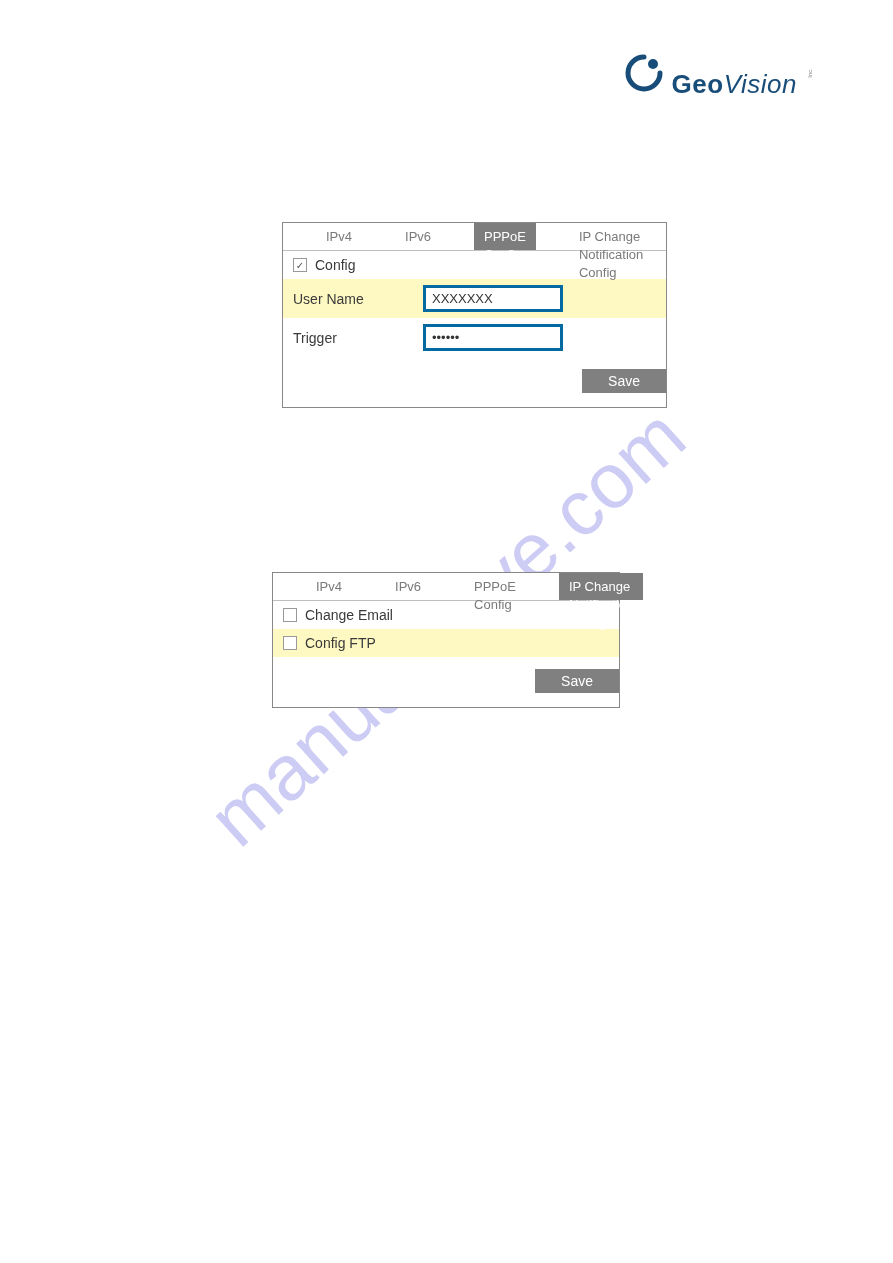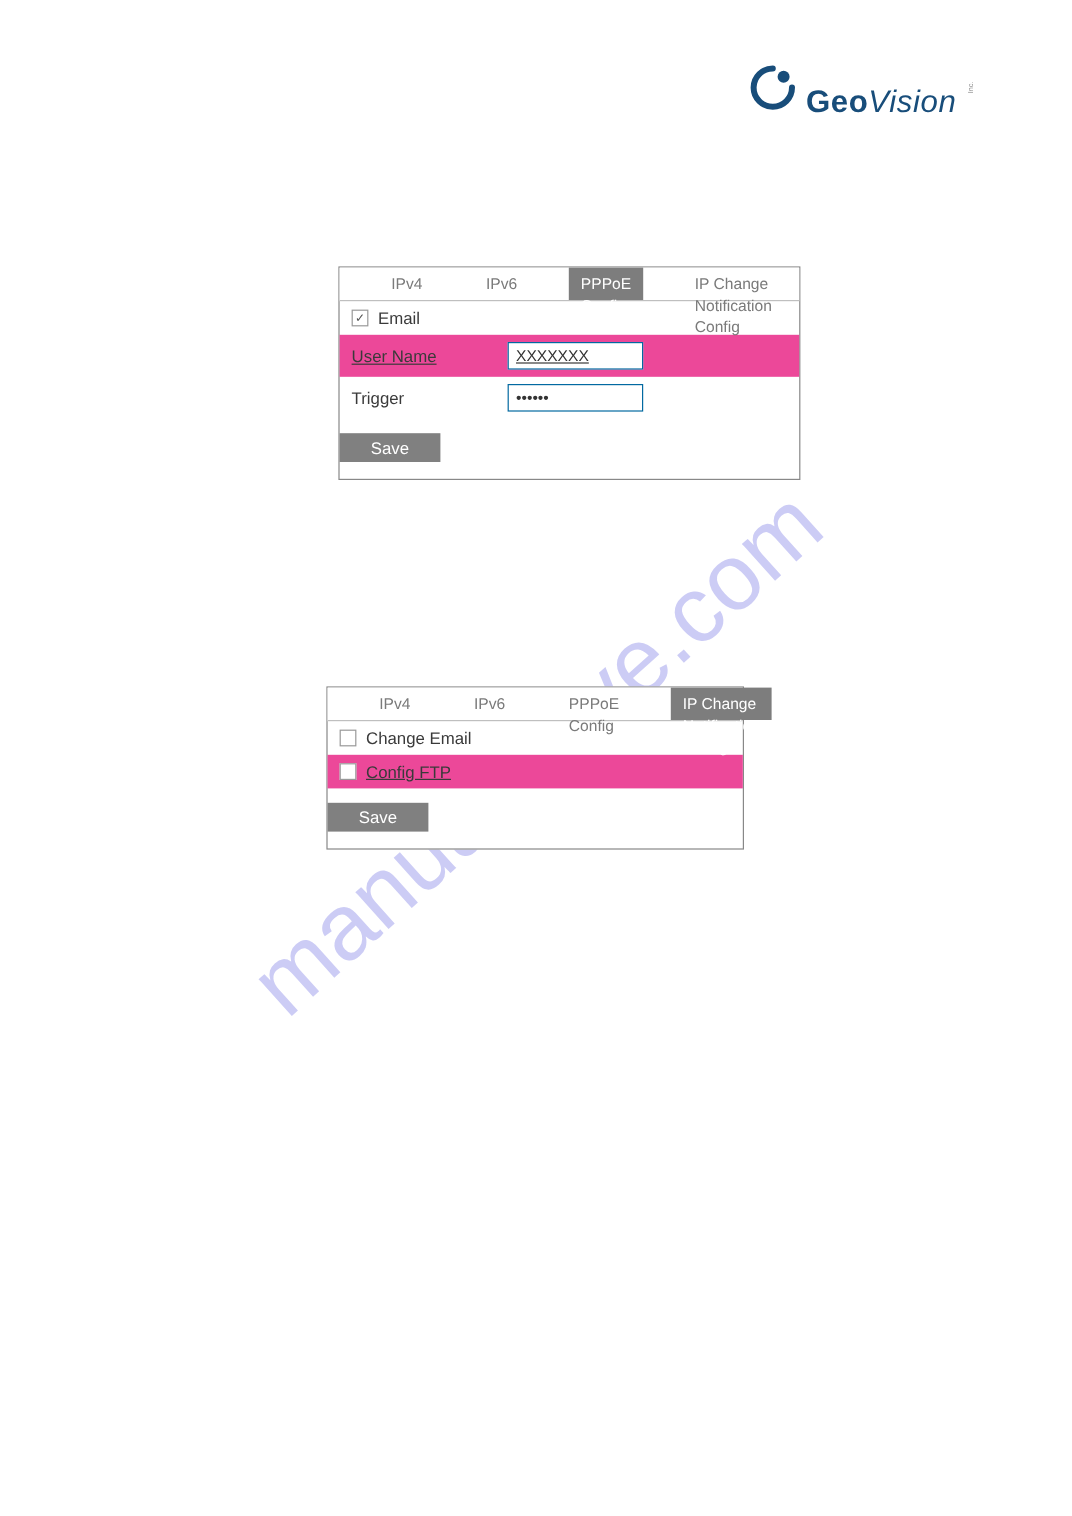--- a/index.html
+++ b/index.html
@@ -80,50 +80,49 @@
   }
 
   .row {
     display: flex;
     align-items: center;
     padding: 6px 10px;
     font-size: 14px;
     color: #3a3a3a;
   }
   .row.alt {
-    background: #ec4899;
-    text-decoration: underline;
+    background: #fef9c3;
   }
   .row .label {
     flex: 0 0 130px;
   }
   .row .cb {
     width: 14px;
     height: 14px;
     border: 1px solid #999;
     margin-right: 8px;
     display: inline-flex;
     align-items: center;
     justify-content: center;
     font-size: 10px;
     color: #555;
     background: #fff;
   }
   .row input[type=text], .row input[type=password] {
-    border: 1px solid #0369a1;
+    border: 3px solid #0369a1;
     padding: 3px 6px;
     font-size: 13px;
-    width: 113px;
+    width: 140px;
     background: #fff;
     color: #333;
   }
 
   .save-row {
     display: flex;
-    justify-content: flex-start;
+    justify-content: flex-end;
     padding: 12px 0 14px;
   }
   .save-btn {
     background: #808080;
     color: #ffffff;
     border: none;
     font-size: 14px;
     padding: 4px 26px;
     cursor: pointer;
   }
@@ -161,21 +160,21 @@
 
 <div class="panel panel1">
   <div class="tabbar">
     <div class="tab">IPv4</div>
     <div class="tab">IPv6</div>
     <div class="tab active">PPPoE Config</div>
     <div class="tab">IP Change Notification Config</div>
   </div>
   <div class="row">
     <span class="cb">✓</span>
-    <span>Email</span>
+    <span>Config</span>
   </div>
   <div class="row alt">
     <span class="label">User Name</span>
     <input type="text" value="XXXXXXX" style="">
   </div>
   <div class="row">
     <span class="label">Trigger</span>
     <input type="text" value="••••••" style="">
   </div>
   <div class="save-row">

